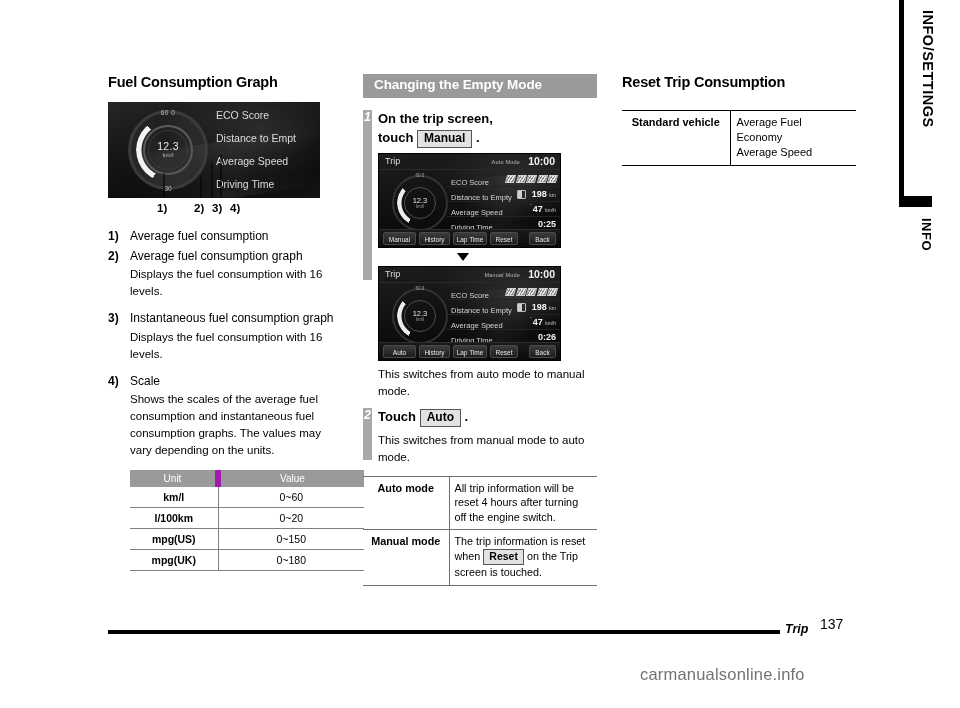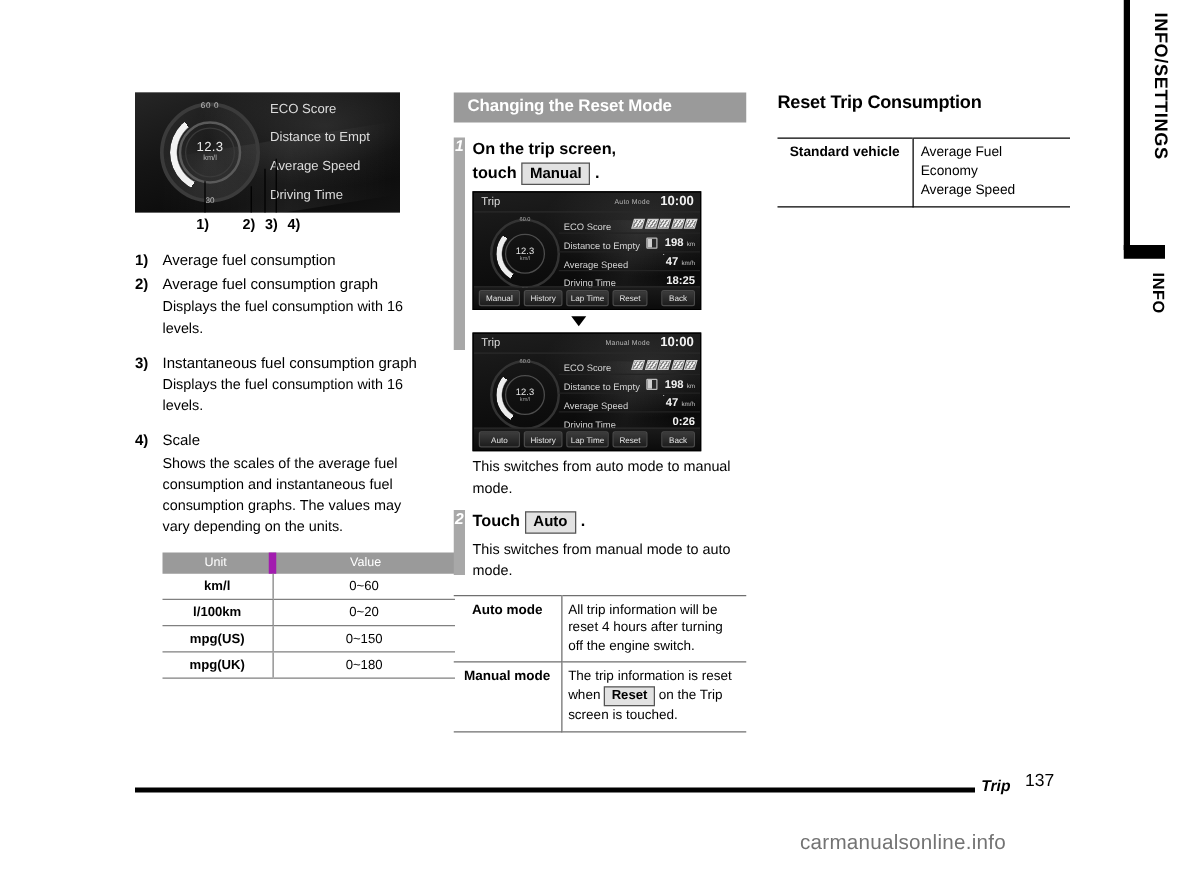--- a/index.html
+++ b/index.html
@@ -380,20 +380,21 @@
     letter-spacing: .2px;
   }
 </style>
 </head>
 <body>
 
 <div class="page">
 
   <div class="col col-left">
 
+    <h1 class="h1">Fuel Consumption Graph</h1>
 
     <div class="gauge-shot">
       <div class="sheen"></div>
       <div class="swoosh"></div>
       <div class="dial">
         <div class="ring ring-outer"></div>
         <div class="ring ring-avg"></div>
         <div class="ring ring-inner"></div>
         <div class="ring ring-inner2"></div>
         <div class="dial-top">60 0</div>
@@ -474,21 +475,21 @@
         <tr>
           <td class="unit">mpg(UK)</td>
           <td class="val">0~180</td>
         </tr>
       </tbody>
     </table>
   </div>
 
   <div class="col col-mid">
 
-    <div class="section-bar">Changing the Reset Mode</div>
+    <div class="section-bar">Changing the Empty Mode</div>
 
     <div class="step">
       <div class="step-bar" style="height:170px"></div>
       <div class="step-num">1</div>
 
       <div class="step-title">
         <span>On the trip screen,</span><br>
         <span>touch</span>
         <span class="keycap">Manual</span>
         <span>.</span>
@@ -528,21 +529,21 @@
             <span class="fuel-ico"></span>
             <span class="fuel-dots">.</span>
             <span class="rv"><span>198</span> <span class="u">km</span></span>
           </div>
           <div class="trip-row">
             <span class="lbl">Average Speed</span>
             <span class="rv"><span>47</span> <span class="u">km/h</span></span>
           </div>
           <div class="trip-row" style="border-bottom:none">
             <span class="lbl">Driving Time</span>
-            <span class="rv">18:25</span>
+            <span class="rv">0:25</span>
           </div>
         </div>
 
         <div class="trip-btns">
           <div class="tbtn" style="left:4px;width:33px">Manual</div>
           <div class="tbtn" style="left:40px;width:31px">History</div>
           <div class="tbtn" style="left:74px;width:34px">Lap Time</div>
           <div class="tbtn" style="left:111px;width:28px">Reset</div>
           <div class="tbtn" style="right:4px;width:27px">Back</div>
         </div>

